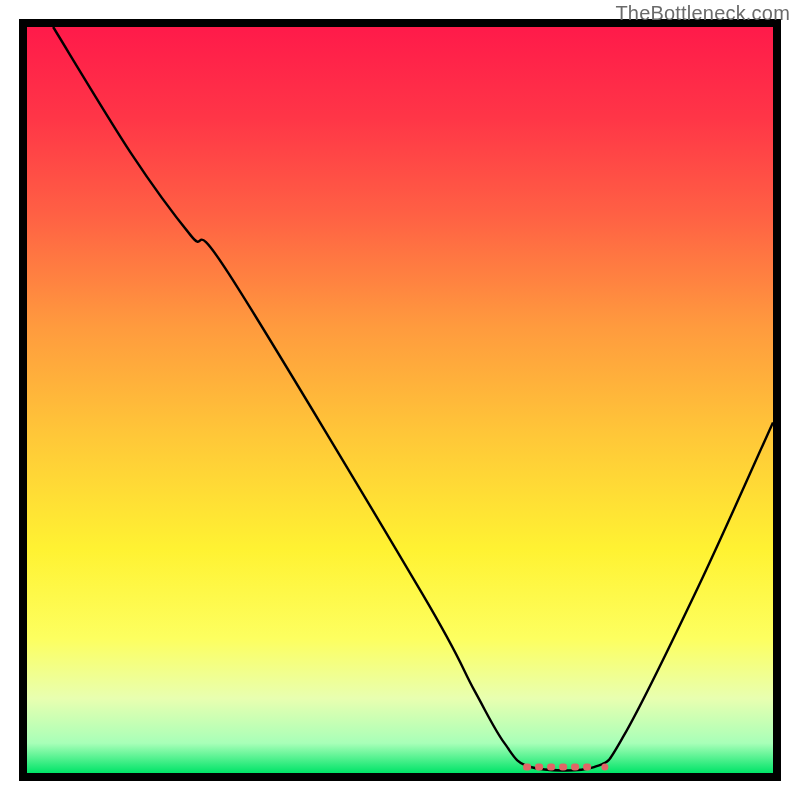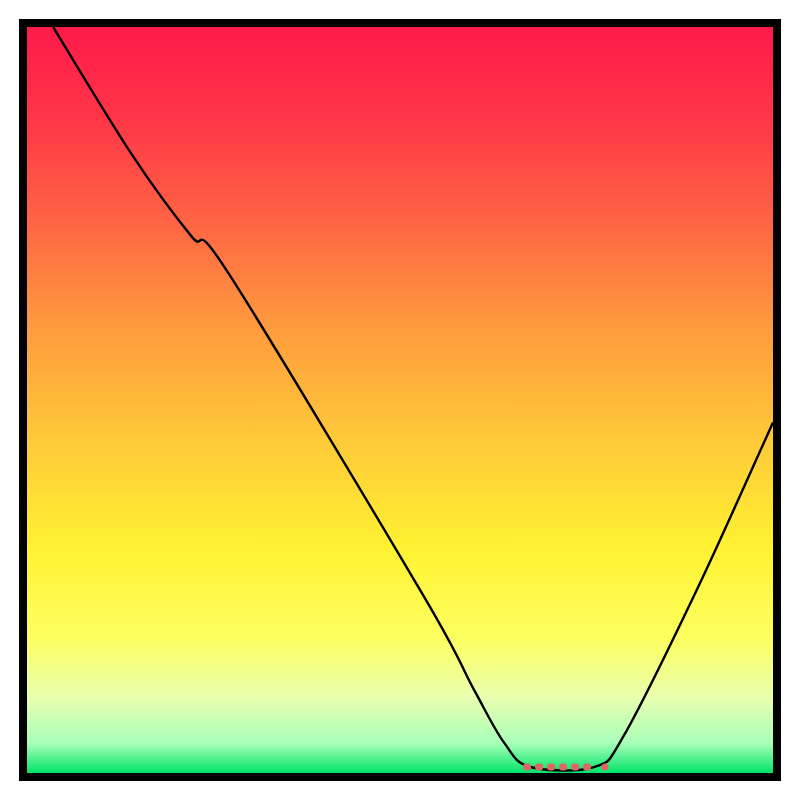--- a/index.html
+++ b/index.html
@@ -24,20 +24,21 @@
     letter-spacing: 0.2px;
   }
   svg {
     display: block;
   }
 </style>
 </head>
 <body>
 
 <div class="chart-container">
+  <div class="watermark">TheBottleneck.com</div>
   <svg id="chart-svg" width="800" height="800" viewBox="0 0 800 800">
     <defs>
       <linearGradient id="bgGrad" x1="0" y1="0" x2="0" y2="1">
           <stop offset="0%" stop-color="#ff1a4a"></stop>
           <stop offset="12%" stop-color="#ff3547"></stop>
           <stop offset="25%" stop-color="#ff6044"></stop>
           <stop offset="40%" stop-color="#ff9a3e"></stop>
           <stop offset="55.00000000000001%" stop-color="#ffc838"></stop>
           <stop offset="70%" stop-color="#fff232"></stop>
           <stop offset="82%" stop-color="#fdff60"></stop>

